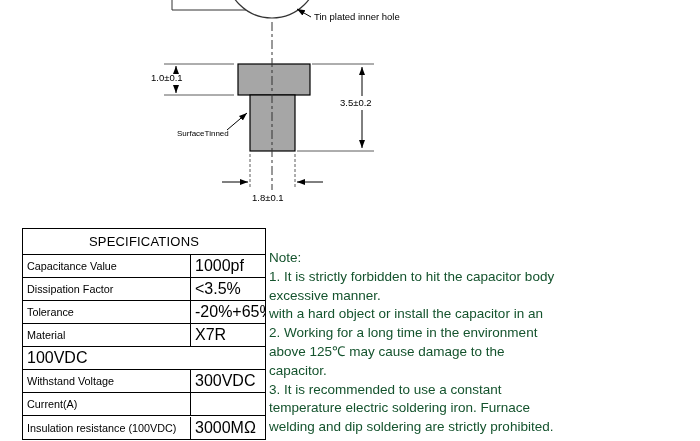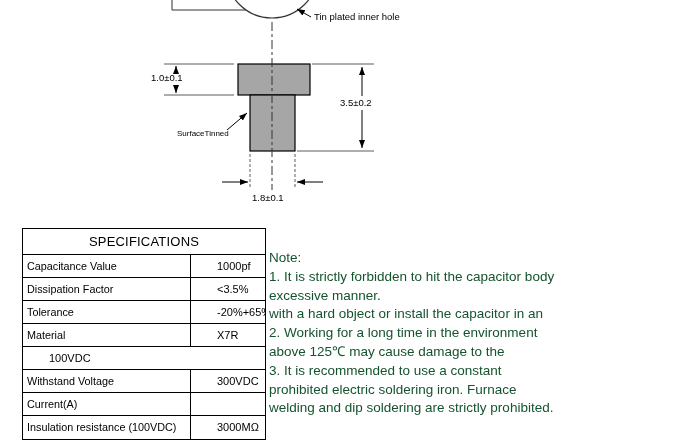--- a/index.html
+++ b/index.html
@@ -14,29 +14,29 @@
 
   .spec-table {
     position:absolute; left:22px; top:228px; width:244px;
     border:1.5px solid #000; background:#fff;
   }
   .spec-header {
     height:26px; line-height:26px; text-align:center;
     font-weight:normal; font-size:13px; border-bottom:1px solid #000;
     letter-spacing:0.2px;
   }
-  .spec-row { display:flex; height:23px; border-bottom:1px solid #000; }
+  .spec-row { display:flex; height:23px; border-bottom:1px solid #000;align-items:flex-end; }
   .spec-row:last-child { border-bottom:none; }
   .spec-label {
     width:168px; border-right:1px solid #000; padding-left:4px;
     font-size:10.8px; line-height:22px; white-space:nowrap; overflow:hidden;
   }
   .spec-value {
-    flex:1; padding-left:4px; font-size:11px; line-height:22px;
-    white-space:nowrap; overflow:hidden;margin-left:22px;
+    flex:1; padding-left:4px; font-size:16px; line-height:22px;
+    white-space:nowrap; overflow:hidden;
   }
 
   .notes {
     position:absolute; left:269px; top:249px; width:370px;
     font-size:13.5px; color:#14532d;
   }
   .note-line { line-height:18.8px; white-space:nowrap; }
 </style>
 </head>
 <body>
@@ -122,18 +122,19 @@
     </div>
   </div>
 
   <div class="notes">
     <div class="note-line">Note:</div>
     <div class="note-line">1. It is strictly forbidden to hit the capacitor body</div>
     <div class="note-line">excessive manner.</div>
     <div class="note-line">with a hard object or install the capacitor in an</div>
     <div class="note-line">2. Working for a long time in the environment</div>
     <div class="note-line">above 125℃ may cause damage to the</div>
+    <div class="note-line">capacitor.</div>
     <div class="note-line">3. It is recommended to use a constant</div>
-    <div class="note-line">prohibited electric soldering iron. Furnace</div>
+    <div class="note-line">temperature electric soldering iron. Furnace</div>
     <div class="note-line">welding and dip soldering are strictly prohibited.</div>
   </div>
 
 </div>
 
 </body></html>

